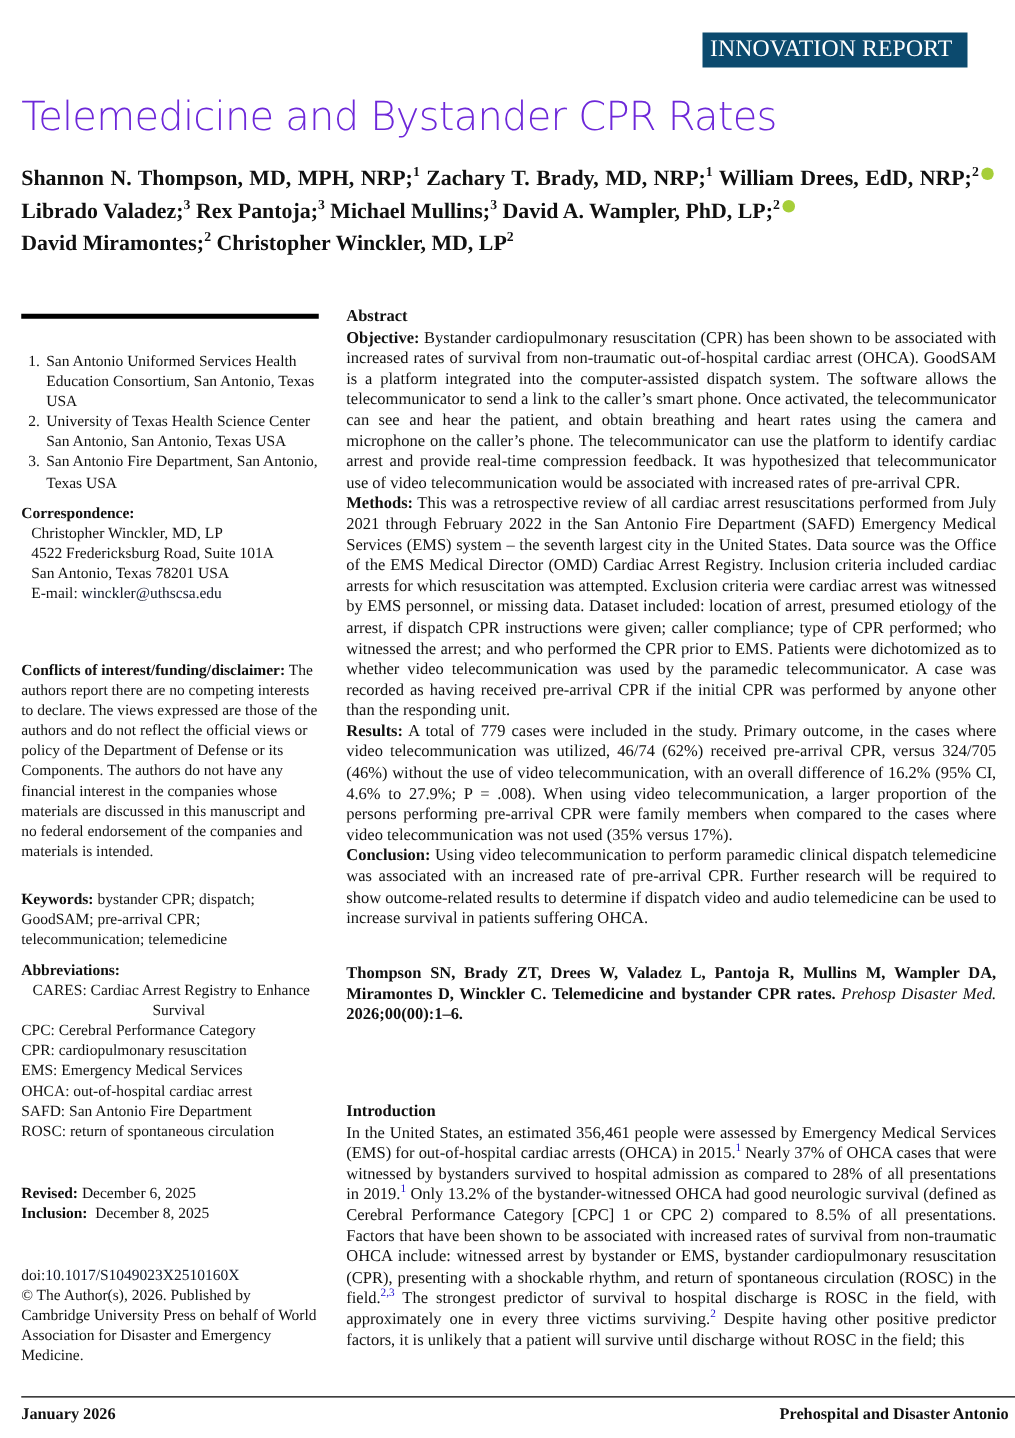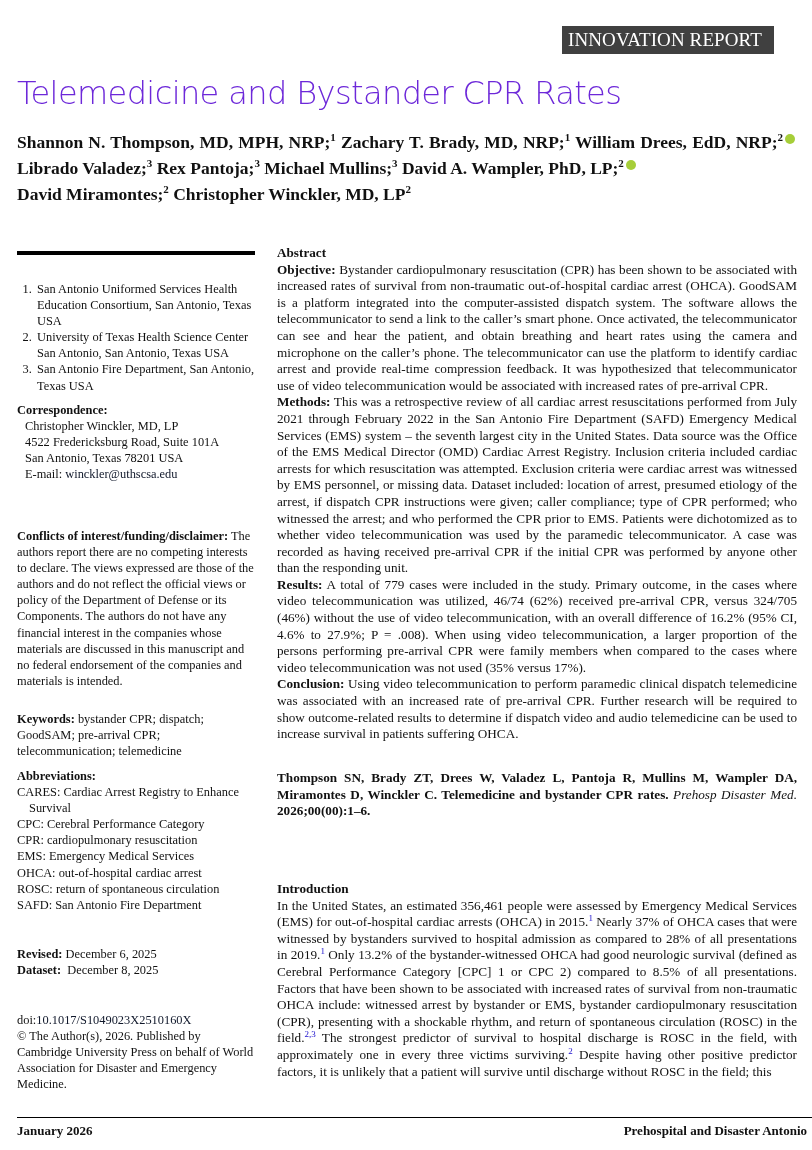--- a/index.html
+++ b/index.html
@@ -2,21 +2,21 @@
 <html><head>
 <meta charset="utf-8">
 <style>
   html, body { margin: 0; padding: 0; background: #ffffff; }
   body {
     width: 812px; height: 1150px; position: relative; overflow: hidden;
     font-family: "Liberation Serif", "DejaVu Serif", serif; color: #111;
   }
   .badge {
     position: absolute; left: 562px; top: 26px; width: 212px; height: 28px;
-    background: #404040; color: #fff; font-size: 19px; line-height: 28px;
+    background: #0c4a6e; color: #fff; font-size: 19px; line-height: 28px;
     padding-left: 6px; box-sizing: border-box; letter-spacing: 0.1px;
   }
   .title {
     position: absolute; left: 17px; top: 74px; font-size: 32px;
     font-family: "DejaVu Sans", sans-serif; font-weight: 300; letter-spacing: -0.6px;
     color: #6d28d9; transform: scaleX(1.0);
   }
   .authors {
     position: absolute; left: 17px; top: 129px; width: 780px;
     font-size: 17.5px; font-weight: bold; line-height: 26px; text-align: justify;
@@ -100,33 +100,33 @@
   <span class="lbl">Conflicts of interest/funding/disclaimer:</span><span> The authors report there are no competing interests to declare. The views expressed are those of the authors and do not reflect the official views or policy of the Department of Defense or its Components. The authors do not have any financial interest in the companies whose materials are discussed in this manuscript and no federal endorsement of the companies and materials is intended.</span>
 </div>
 
 <div class="left kw">
   <span class="lbl">Keywords:</span><span> bystander CPR; dispatch; GoodSAM; pre-arrival CPR; telecommunication; telemedicine</span>
 </div>
 
 <div class="left abbr">
   <div class="lbl">Abbreviations:</div>
   <div id="abbr-list">
-      <div style="padding-left: 12px; text-indent: -12px;">CARES: Cardiac Arrest Registry to Enhance Survival</div>
+      <div style="padding-left: 12px; text-indent: -12px; text-align: center;">CARES: Cardiac Arrest Registry to Enhance Survival</div>
       <div>CPC: Cerebral Performance Category</div>
       <div>CPR: cardiopulmonary resuscitation</div>
       <div>EMS: Emergency Medical Services</div>
       <div>OHCA: out-of-hospital cardiac arrest</div>
+      <div>SAFD: San Antonio Fire Department</div>
       <div>ROSC: return of spontaneous circulation</div>
-      <div>SAFD: San Antonio Fire Department</div>
     </div>
 </div>
 
 <div class="left dates">
   <div><span class="lbl">Revised:</span><span> December 6, 2025</span></div>
-  <div><span class="lbl">Dataset:</span><span style="white-space:pre">  December 8, 2025</span></div>
+  <div><span class="lbl">Inclusion:</span><span style="white-space:pre">  December 8, 2025</span></div>
 </div>
 
 <div class="left doi">
   <div><span>doi:</span><span class="link">10.1017/S1049023X2510160X</span></div>
   <div>© The Author(s), 2026. Published by Cambridge University Press on behalf of World Association for Disaster and Emergency Medicine.</div>
 </div>
 
 <div class="right abstract">
   <p class="head">Abstract</p>
   <p><span class="head">Objective:</span><span> Bystander cardiopulmonary resuscitation (CPR) has been shown to be associated with increased rates of survival from non-traumatic out-of-hospital cardiac arrest (OHCA). GoodSAM is a platform integrated into the computer-assisted dispatch system. The software allows the telecommunicator to send a link to the caller’s smart phone. Once activated, the telecommunicator can see and hear the patient, and obtain breathing and heart rates using the camera and microphone on the caller’s phone. The telecommunicator can use the platform to identify cardiac arrest and provide real-time compression feedback. It was hypothesized that telecommunicator use of video telecommunication would be associated with increased rates of pre-arrival CPR.</span></p>

